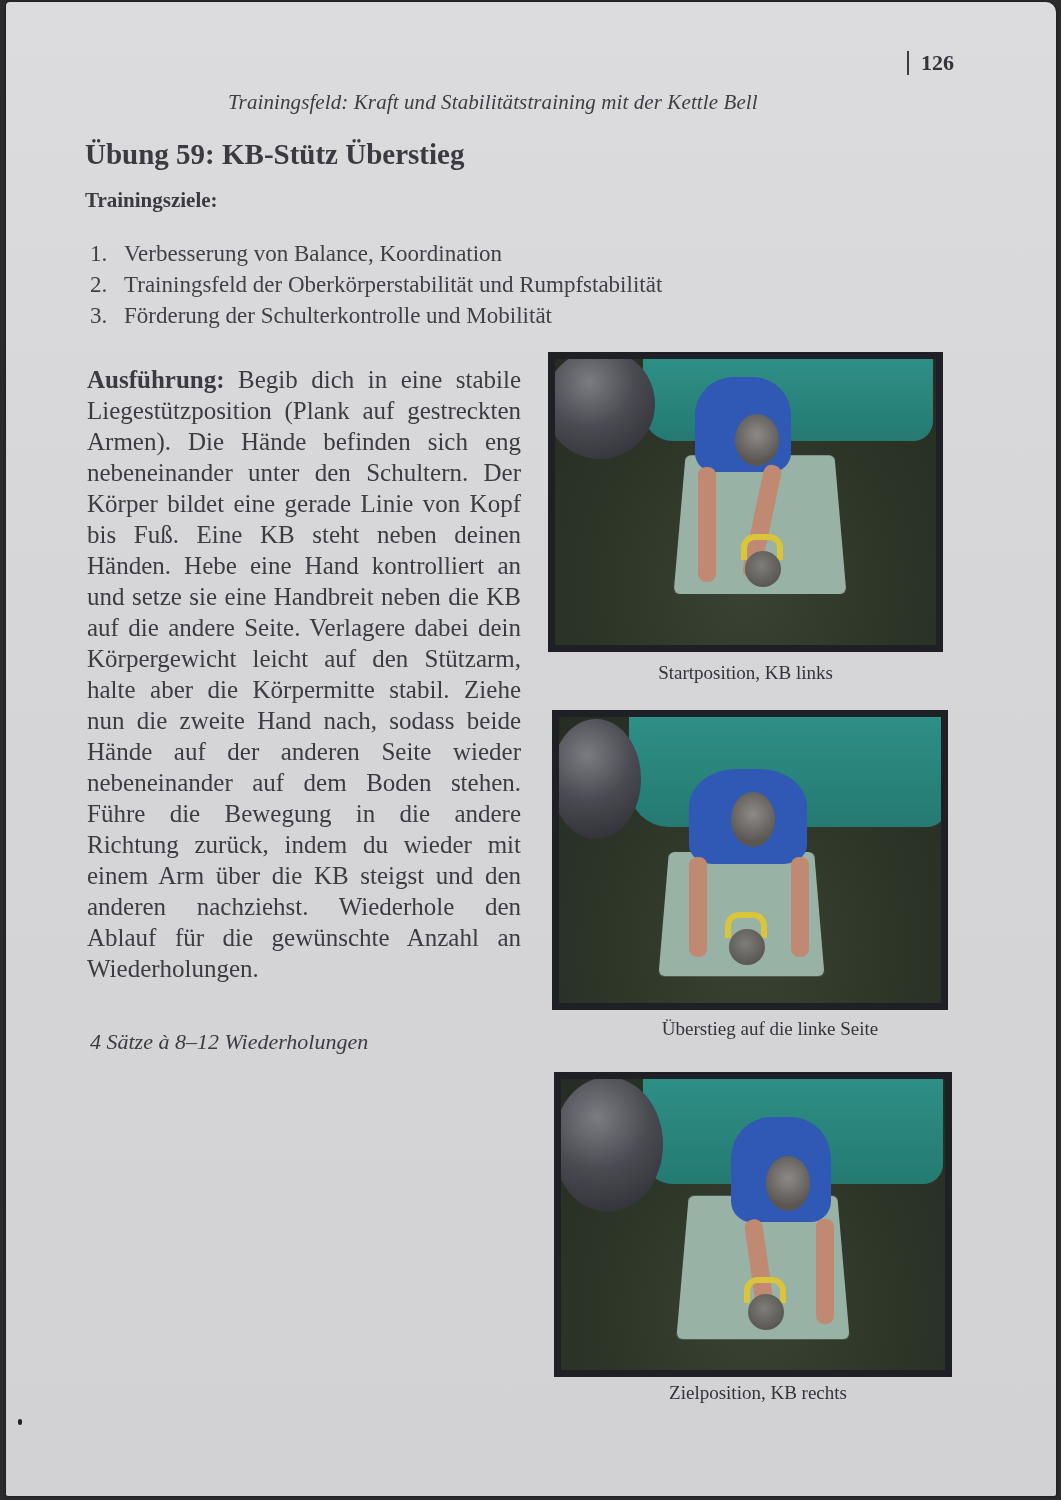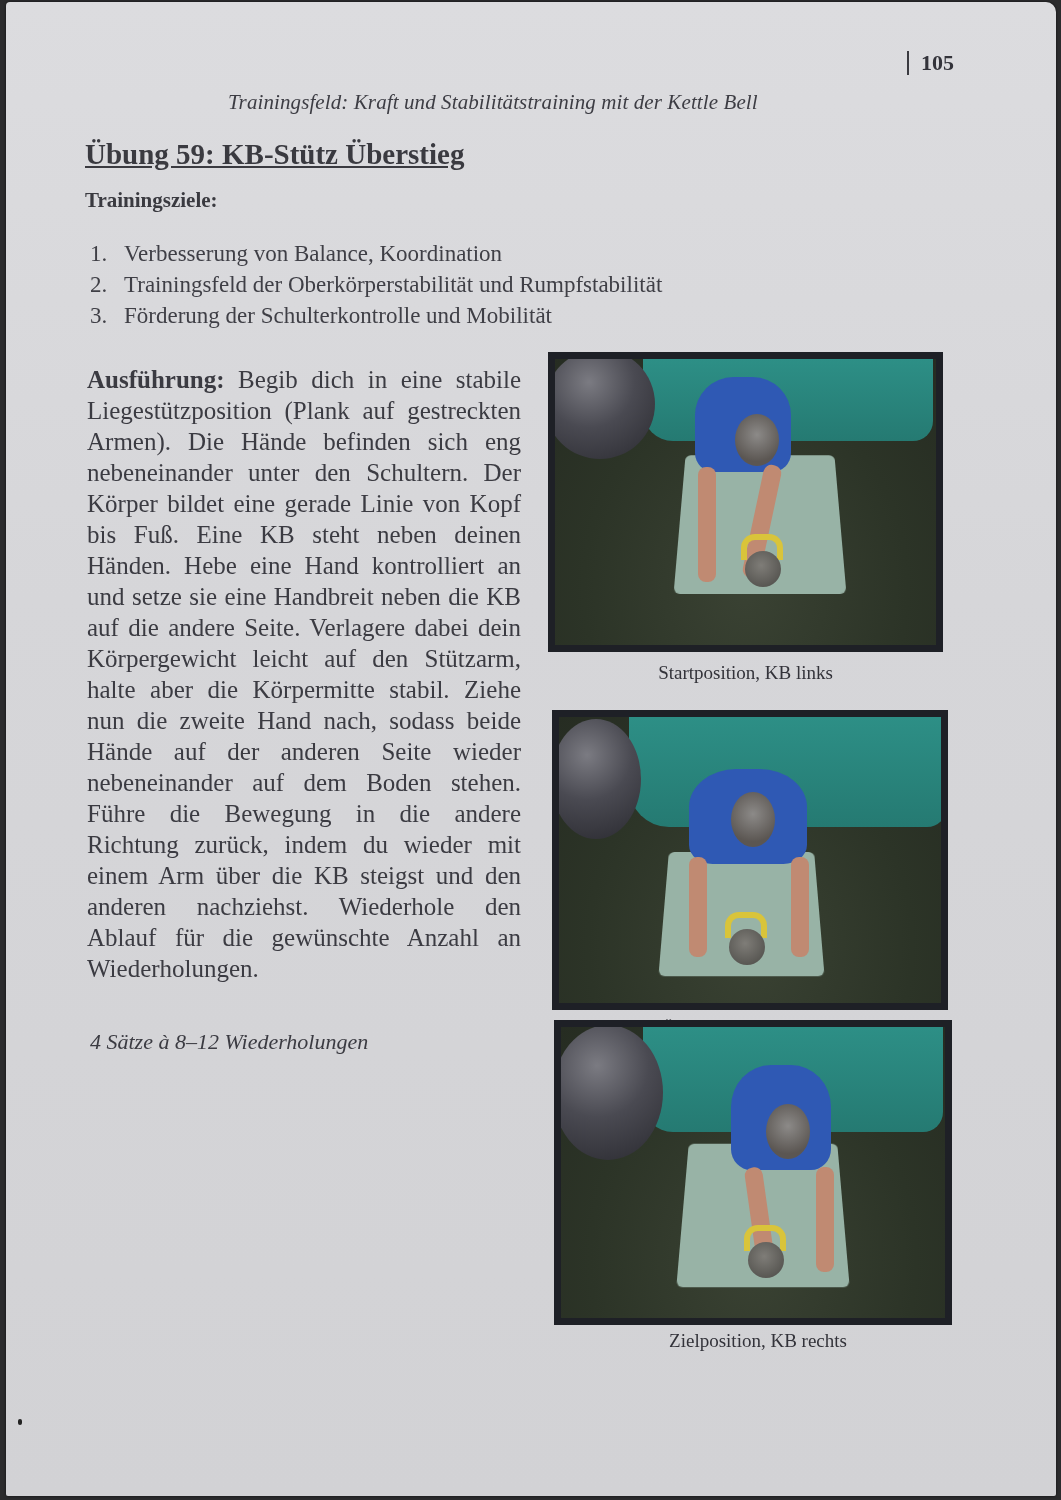--- a/index.html
+++ b/index.html
@@ -23,21 +23,21 @@
   .page-num-wrap {
     position:absolute; left:901px; top:48px;
     font-family:"Liberation Serif", serif; font-weight:bold;
     font-size:22px; color:#33333a;
     display:flex; align-items:center;
   }
   .page-num-bar { width:2px; height:24px; background:#3a3a40; margin-right:12px; }
   .title {
     position:absolute; left:79px; top:136px;
     font-family:"Liberation Serif", serif; font-weight:bold;
-    font-size:29px; color:#3a3a40;text-decoration:underline;
+    font-size:29px; color:#3a3a40;
   }
   .goals-heading {
     position:absolute; left:79px; top:186px;
     font-family:"Liberation Serif", serif; font-weight:bold;
     font-size:21px; color:#3a3a40;
   }
   .goals {
     position:absolute; left:84px; top:236px; margin:0; padding:0;
     list-style:none;
     font-family:"Liberation Serif", serif; font-size:23px; color:#3f3f46;
@@ -80,21 +80,21 @@
   .speck { position:absolute; left:12px; top:1417px; width:4px; height:6px; background:#222; border-radius:2px; }
 </style>
 </head>
 <body>
 
 <div class="page">
 
   <div class="running-head">Trainingsfeld: Kraft und Stabilitätstraining mit der Kettle Bell</div>
   <div class="page-num-wrap">
     <span class="page-num-bar"></span>
-    <span>105</span>
+    <span>126</span>
   </div>
 
   <div class="title">Übung 59: KB-Stütz Überstieg</div>
   <div class="goals-heading">Trainingsziele:</div>
 
   <ol class="goals">
     <li>
       <span class="num">1.</span>
       <span>Verbesserung von Balance, Koordination</span>
     </li>
@@ -142,21 +142,21 @@
         <div class="head" style="left:172px; top:75px; width:44px; height:55px;"></div>
         <div class="arm" style="left:130px; top:140px; width:18px; height:100px;"></div>
         <div class="arm" style="left:232px; top:140px; width:18px; height:100px;"></div>
         <div class="kb-handle" style="left:166px; top:195px; width:42px; height:26px;"></div>
         <div class="kb" style="left:170px; top:212px; width:36px; height:36px;"></div>
       </div>
     </div>
     <div class="caption" style="top:308px;">Überstieg auf die linke Seite</div>
   </div>
 
-  <div class="figure" style="left:548px; top:1018px; width:408px; height:340px;">
+  <div class="figure" style="left:548px; top:1070px; width:408px; height:340px;">
     <div class="photo" style="left:0; top:0; width:398px; height:305px;">
       <div class="scene">
         <div class="towel" style="left:82px; width:300px; height:105px; border-radius:0 0 20px 30px;"></div>
         <div class="ball" style="left:-8px; top:-2px; width:110px; height:135px;"></div>
         <div class="mat" style="left:122px; top:108px; width:160px; height:150px; transform:perspective(300px) rotateX(18deg);"></div>
         <div class="person-body" style="left:170px; top:38px; width:100px; height:105px;"></div>
         <div class="head" style="left:205px; top:77px; width:44px; height:55px;"></div>
         <div class="arm" style="left:190px; top:140px; width:18px; height:105px; transform:rotate(-8deg);"></div>
         <div class="arm" style="left:255px; top:140px; width:18px; height:105px;"></div>
         <div class="kb-handle" style="left:183px; top:198px; width:42px; height:26px;"></div>

